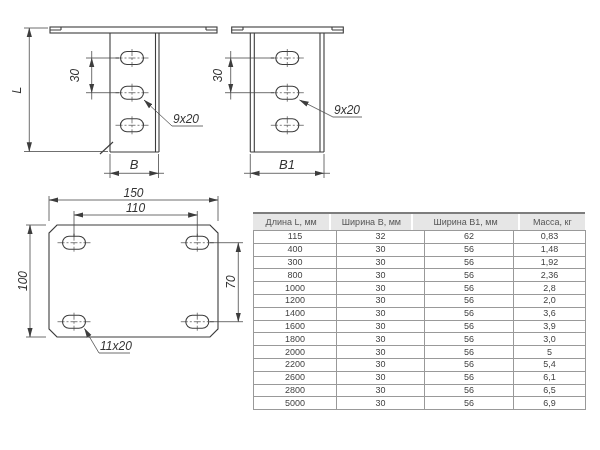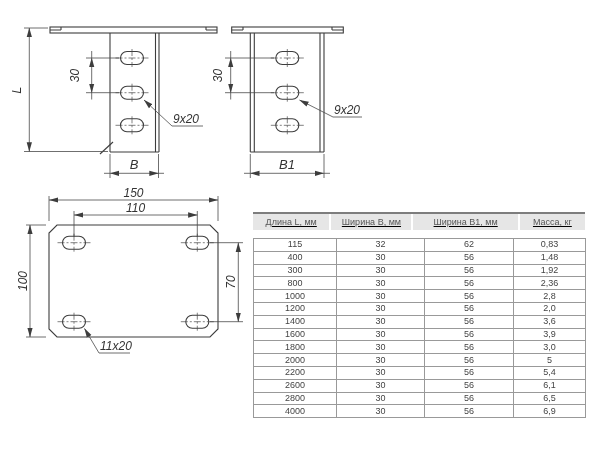--- a/index.html
+++ b/index.html
@@ -5,25 +5,25 @@
   html,body{margin:0;padding:0;background:#fff;}
   body{width:600px;height:450px;position:relative;font-family:"Liberation Sans",sans-serif;overflow:hidden;}
   .drawing-svg{position:absolute;left:0;top:0;width:600px;height:450px;}
   .obj{stroke:#3d3d3d;stroke-width:1.1;fill:none;}
   .thin{stroke:#4a4a4a;stroke-width:0.8;fill:none;}
   .cmark{stroke:#4a4a4a;stroke-width:0.7;fill:none;stroke-dasharray:7 2 2 2;}
   .dim{stroke:#4a4a4a;stroke-width:0.8;fill:none;}
   .lbl{fill:#333;font-style:italic;font-size:12px;font-family:"Liberation Sans",sans-serif;}
   .lbl-big{fill:#333;font-style:italic;font-size:13px;font-family:"Liberation Sans",sans-serif;}
   .spec{position:absolute;left:253px;top:212px;width:332px;}
-  .spec-head{display:flex;gap:2px;border-top:2px solid #7d7d7d;text-decoration:underline;}
+  .spec-head{display:flex;gap:2px;border-top:2px solid #7d7d7d;}
   .spec-head .hc{background:#e6e6e6;height:16px;display:flex;align-items:center;justify-content:center;
     font-size:9px;color:#555;}
   .hc.c1{width:82px}.hc.c2{width:86px}.hc.c3{width:112px}.hc.c4{width:70px}
-  table.spec-body{border-collapse:collapse;table-layout:fixed;width:332px;margin-top:8px;}
+  table.spec-body{border-collapse:collapse;table-layout:fixed;width:332px;margin-top:0;}
   table.spec-body td{border:1px solid #999;height:11.8px;text-align:center;vertical-align:middle;
     font-size:9px;color:#444;padding:0;line-height:1;}
 </style>
 </head>
 <body>
 
 <svg class="drawing-svg" viewBox="0 0 600 450">
   <defs>
     <marker id="arr" viewBox="0 0 12 8" refX="11.5" refY="4" markerWidth="12" markerHeight="8" orient="auto-start-reverse">
       <path d="M11.8,4 L0,0.7 L0,7.3 Z" fill="#3d3d3d"></path>
@@ -237,20 +237,20 @@
           <td>56</td>
           <td>6,1</td>
         </tr>
         <tr>
           <td>2800</td>
           <td>30</td>
           <td>56</td>
           <td>6,5</td>
         </tr>
         <tr>
-          <td>4000</td>
+          <td>5000</td>
           <td>30</td>
           <td>56</td>
           <td>6,9</td>
         </tr>
       </tbody>
   </table>
 </div>
 
 </body></html>

